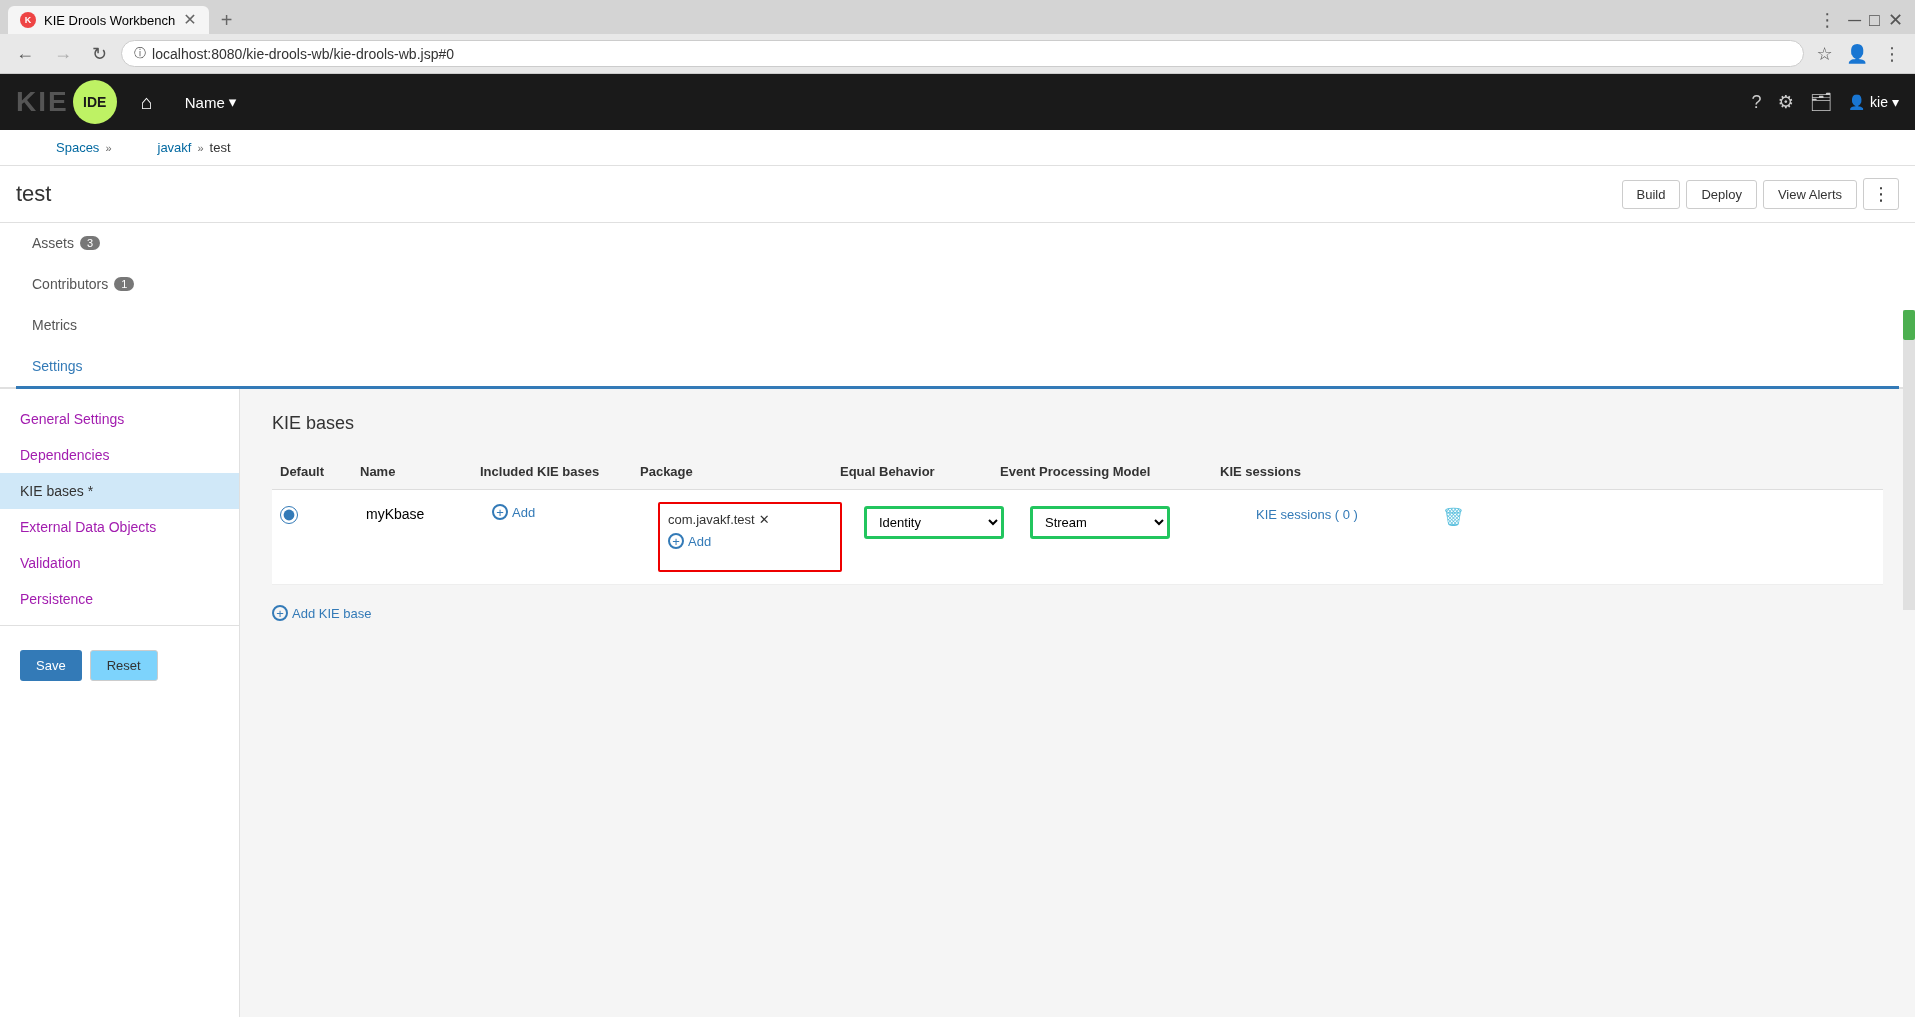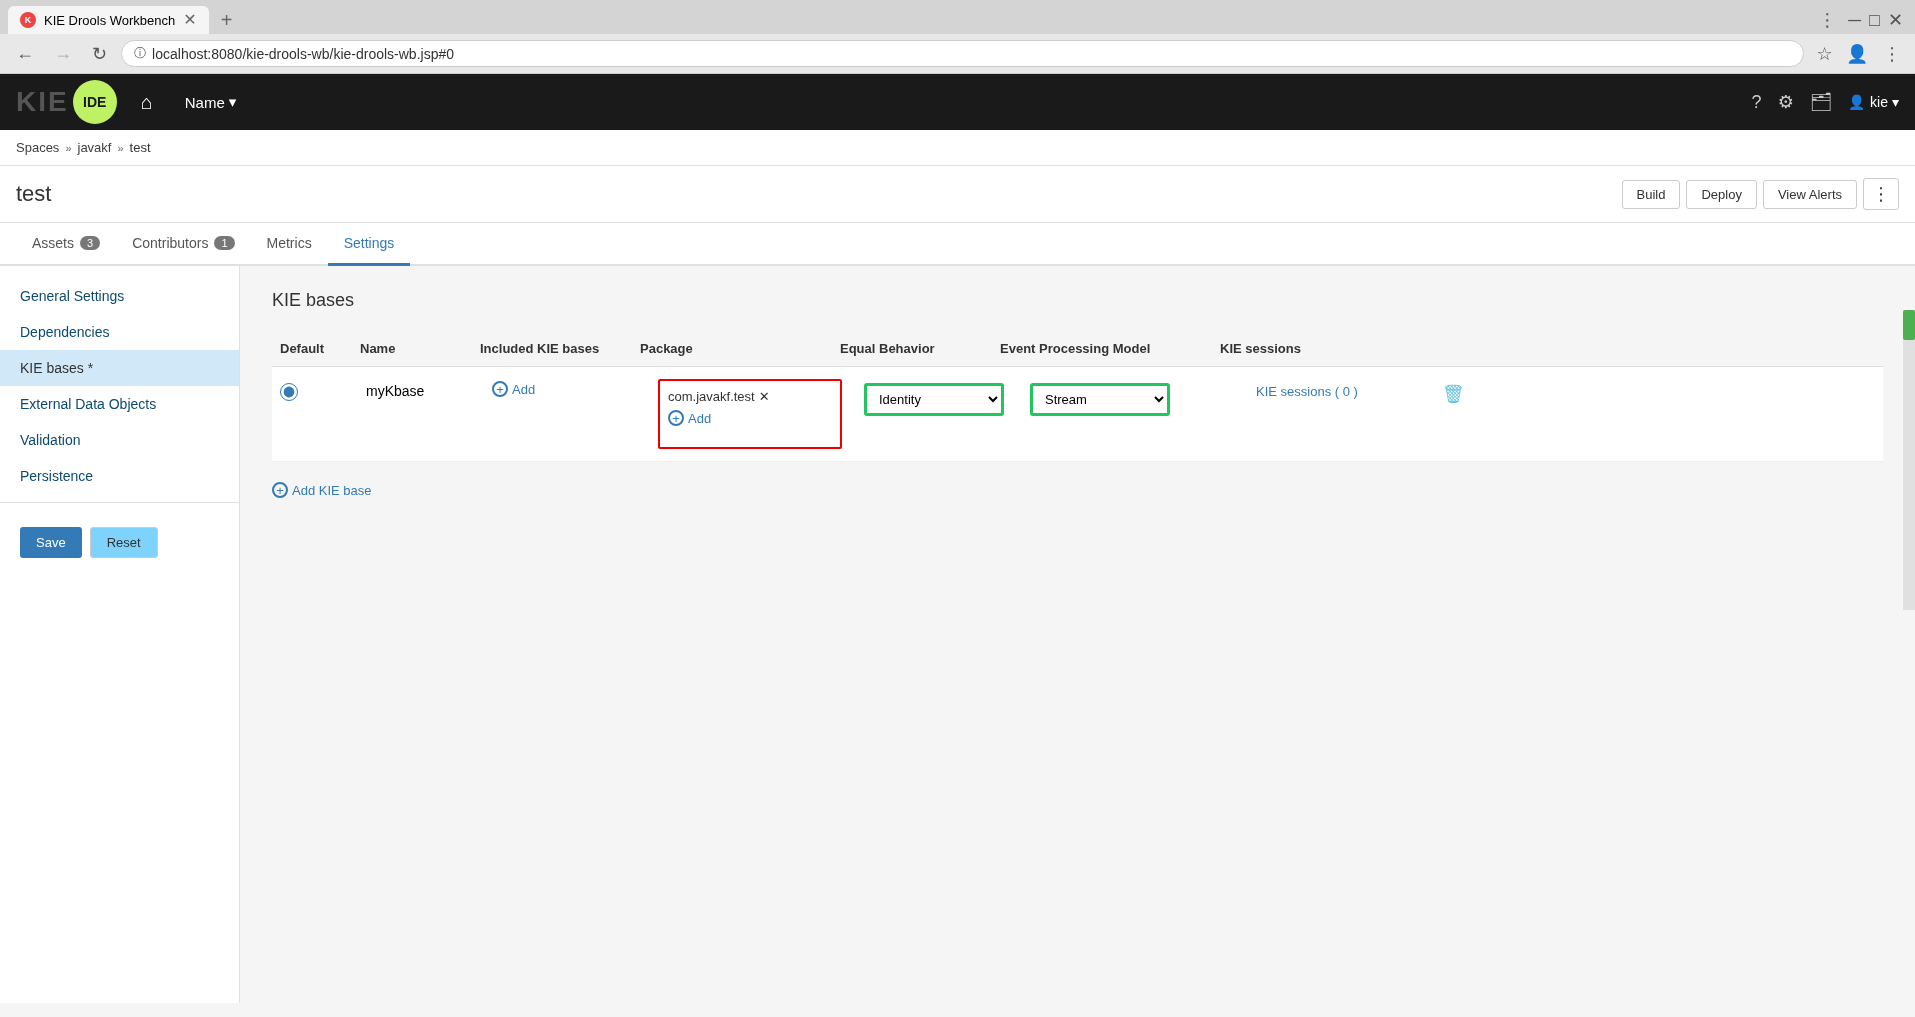--- a/index.html
+++ b/index.html
@@ -184,21 +184,21 @@
       padding: 10px 16px;
       font-size: 13px;
       color: #337ab7;
       display: flex;
       align-items: center;
       gap: 6px;
       background: white;
       border-bottom: 1px solid #e0e0e0;
     }
     .breadcrumb-sep { color: #666; font-size: 11px; }
-    .breadcrumb a { color: #404040; text-decoration: none; cursor: pointer; }
+    .breadcrumb a { color: #0369a1; text-decoration: none; cursor: pointer; margin-left: 40px; }
     .breadcrumb-current { color: #333; }
 
     
     .page-header {
       background: white;
       padding: 12px 16px;
       display: flex;
       align-items: center;
       justify-content: space-between;
       border-bottom: 1px solid #e0e0e0;
@@ -231,20 +231,21 @@
       font-size: 18px;
       color: #333;
     }
 
     
     .main-tabs {
       background: white;
       display: flex;
       border-bottom: 2px solid #e0e0e0;
       padding: 0 16px;
+      flex-direction: column;
     }
     .main-tab {
       padding: 12px 16px;
       cursor: pointer;
       font-size: 14px;
       color: #555;
       border-bottom: 3px solid transparent;
       margin-bottom: -2px;
       display: flex;
       align-items: center;
@@ -273,21 +274,21 @@
       width: 240px;
       background: white;
       border-right: 1px solid #e0e0e0;
       padding: 12px 0;
       flex-shrink: 0;
     }
     .sidebar-item {
       padding: 10px 20px;
       cursor: pointer;
       font-size: 14px;
-      color: #0c4a6e;
+      color: #a21caf;
     }
     .sidebar-item.active {
       background: #d0e8f8;
       color: #333;
       font-weight: 500;
     }
     .sidebar-divider {
       height: 1px;
       background: #e0e0e0;
       margin: 8px 0;

